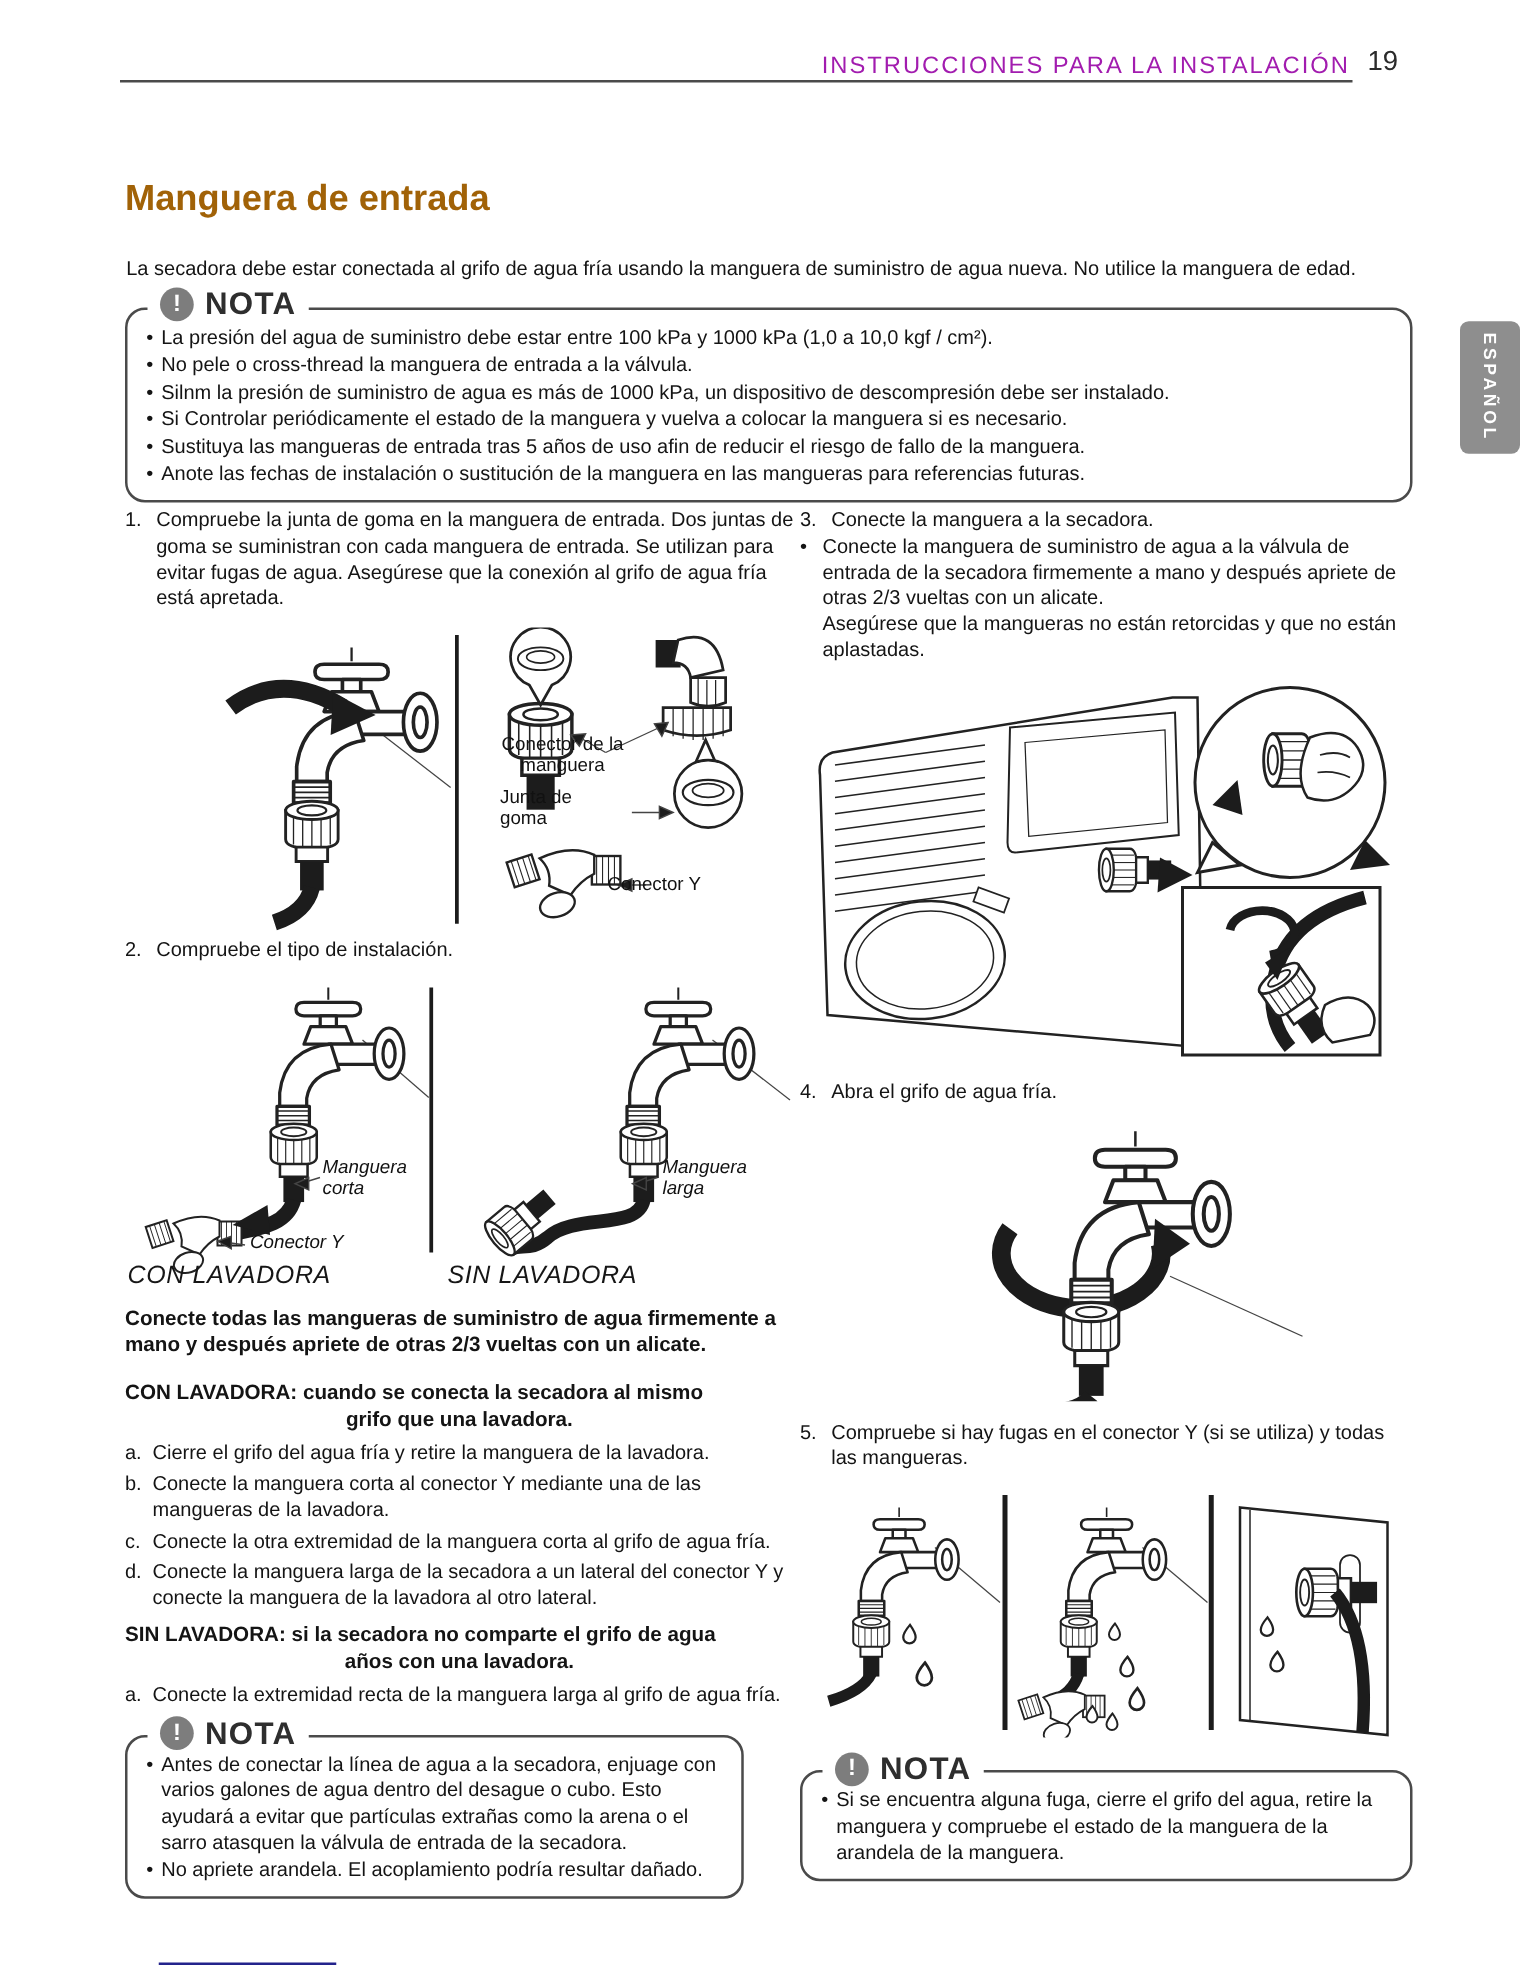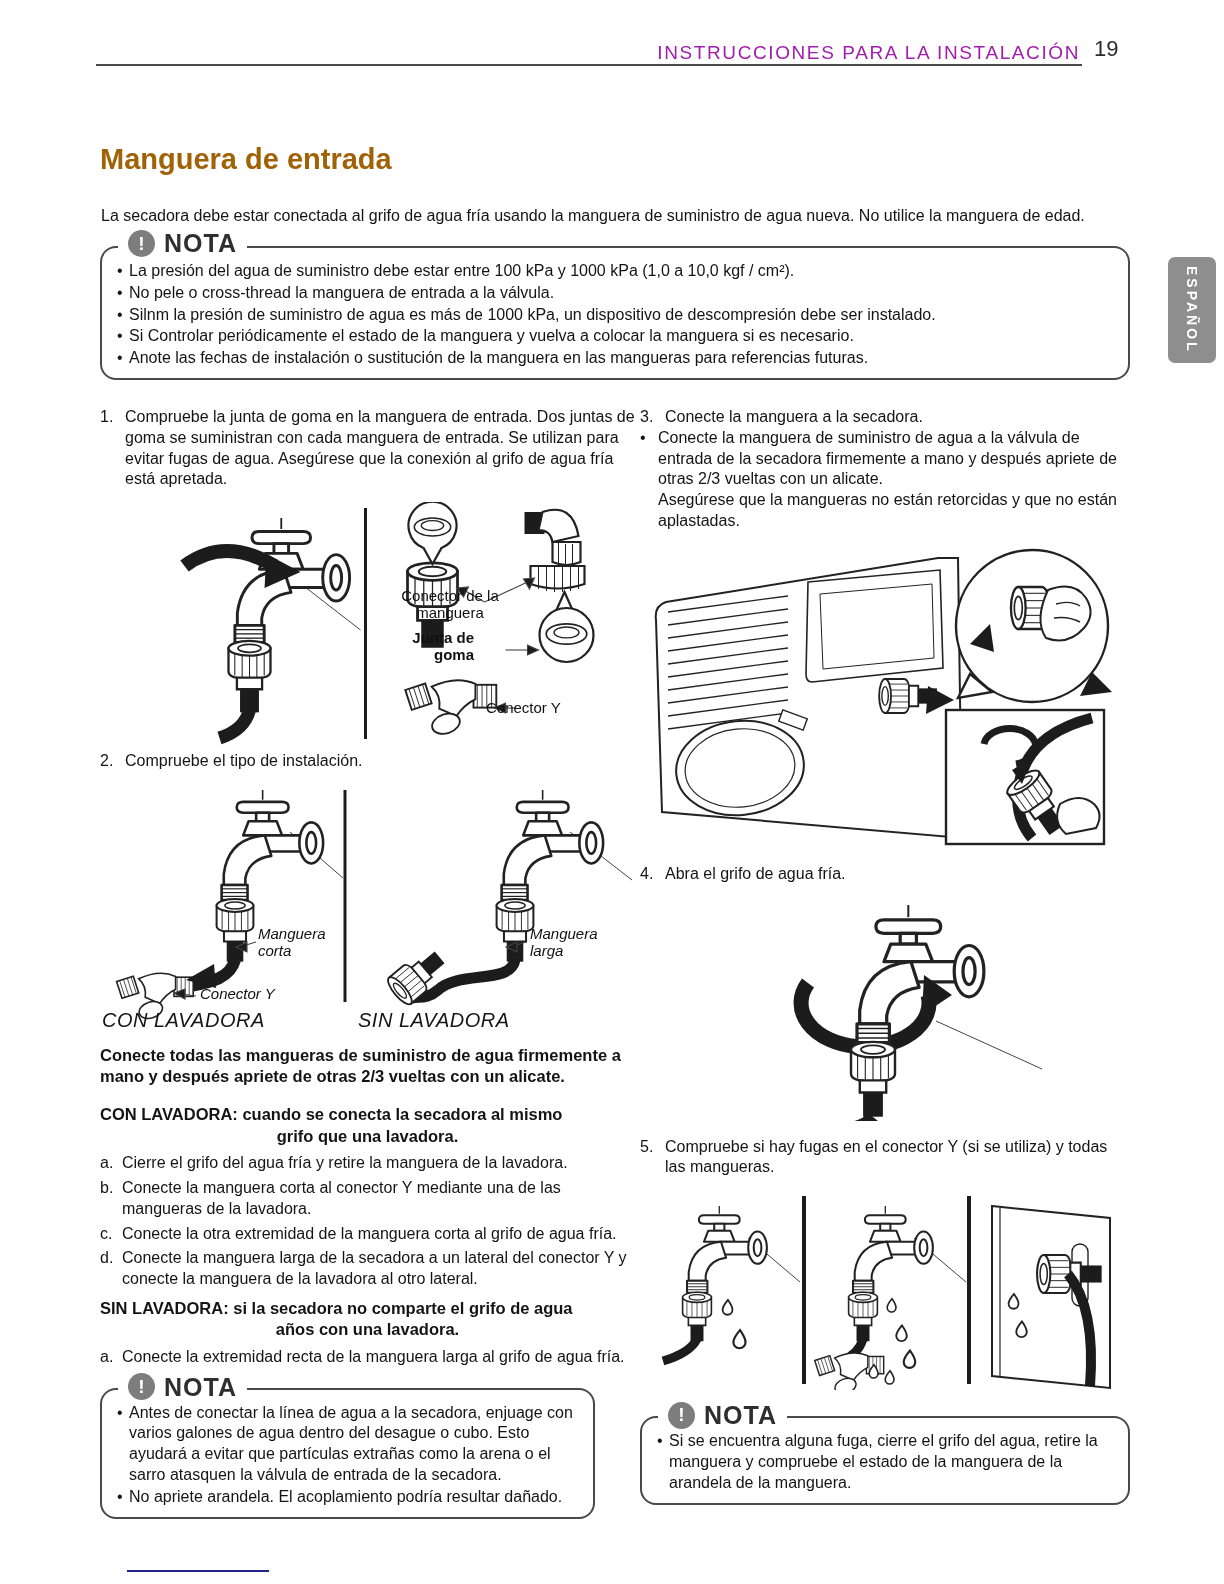--- a/index.html
+++ b/index.html
@@ -153,20 +153,21 @@
   <div class="nota" id="nota1">
     <div class="nota-legend">
       <span class="nota-icon">!</span>
       <span class="nota-title">NOTA</span>
     </div>
     <ul>
       <li>La presión del agua de suministro debe estar entre 100 kPa y 1000 kPa (1,0 a 10,0 kgf / cm²).</li>
       <li>No pele o cross-thread la manguera de entrada a la válvula.</li>
       <li>Silnm la presión de suministro de agua es más de 1000 kPa, un dispositivo de descompresión debe ser instalado.</li>
       <li>Si Controlar periódicamente el estado de la manguera y vuelva a colocar la manguera si es necesario.</li>
+      <li>Sustituya las mangueras de entrada tras 5 años de uso afin de reducir el riesgo de fallo de la manguera.</li>
       <li>Anote las fechas de instalación o sustitución de la manguera en las mangueras para referencias futuras.</li>
     </ul>
   </div>
 
   <div class="col-left">
 
     <div class="step" id="step1">
       <span class="num">1.</span>
       <span class="txt">Compruebe la junta de goma en la manguera de entrada. Dos juntas de goma se suministran con cada manguera de entrada. Se utilizan para evitar fugas de agua. Asegúrese que la conexión al grifo de agua fría está apretada.</span>
     </div>
@@ -205,21 +206,21 @@
           <line x1="352" y1="100" x2="395" y2="80"></line>
           <polygon points="402,76 391,77 397,87"></polygon>
           <line x1="373" y1="148" x2="396" y2="148"></line>
           <polygon points="406,148 395,143 395,153"></polygon>
           <line x1="373" y1="206" x2="384" y2="206"></line>
           <polygon points="362,206 373,201 373,211"></polygon>
         </g>
         <use href="#yconn" transform="translate(322,198) scale(0.95)"></use>
       </svg>
       <span class="illab" style="left:298px;top:86px;width:104px;text-align:center;">Conector de la manguera</span>
-      <span class="illab" style="left:300px;top:128px;width:74px;text-align:right;font-weight:bold;">Junta de goma</span>
+      <span class="illab" style="left:300px;top:128px;width:74px;text-align:left;">Junta de goma</span>
       <span class="illab" style="left:386px;top:198px;width:84px;">Conector Y</span>
     </div>
 
     <div class="step" id="step2">
       <span class="num">2.</span>
       <span class="txt">Compruebe el tipo de instalación.</span>
     </div>
 
     <div class="illu" id="illu2">
       <svg viewBox="0 0 535 255">

